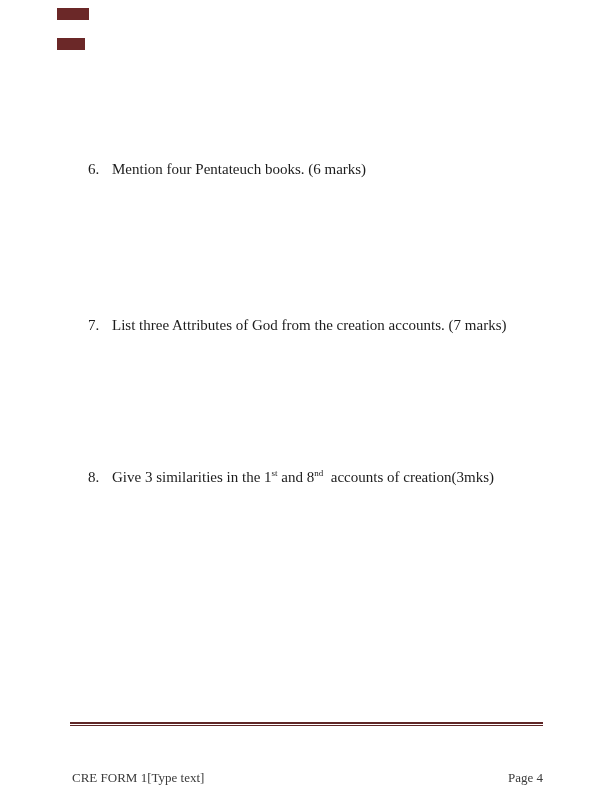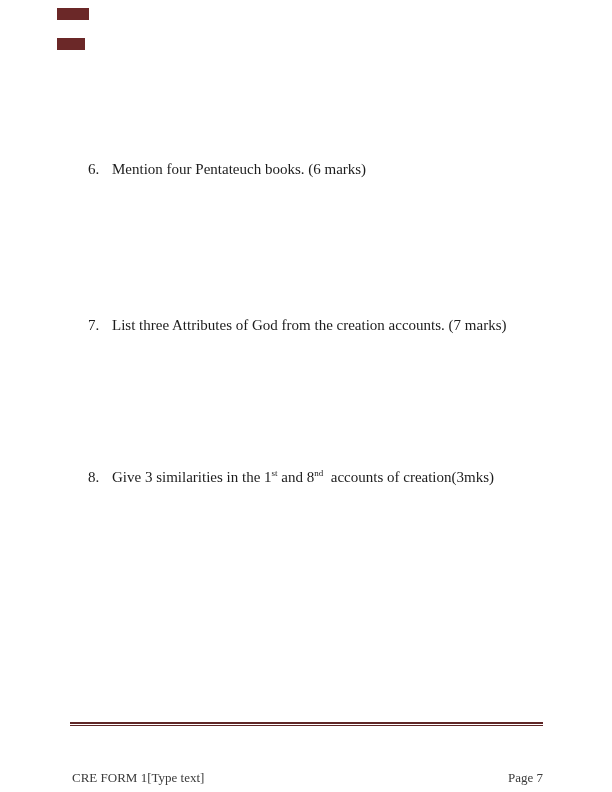--- a/index.html
+++ b/index.html
@@ -104,16 +104,16 @@
   </div>
 
   <div class="footer-rule">
     <div class="rule-thick"></div>
     <div class="rule-gap"></div>
     <div class="rule-thin"></div>
   </div>
 
   <div class="footer">
     <span>CRE FORM 1[Type text]</span>
-    <span>Page 7</span>
+    <span>Page 4</span>
   </div>
 
 </div>
 
 </body></html>

